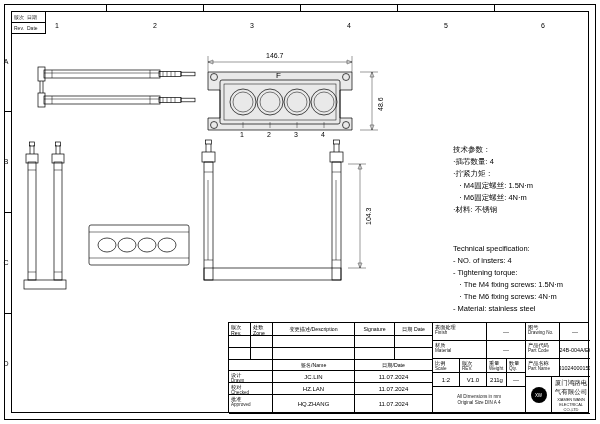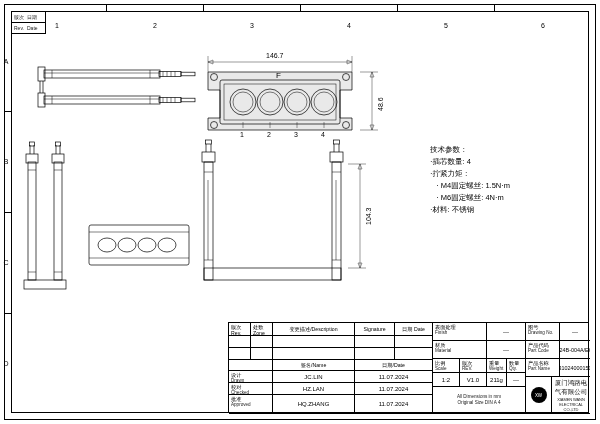--- a/index.html
+++ b/index.html
@@ -59,20 +59,21 @@
   .ln{stroke:#000;fill:none;stroke-width:0.7;}
   .ln-t{stroke:#000;fill:none;stroke-width:0.5;}
   .hatchbg{fill:#e9e9e9;stroke:#000;stroke-width:0.7;}
   .dim{stroke:#000;fill:none;stroke-width:0.4;}
   .dimtxt{font-family:"Liberation Sans",sans-serif;font-size:7px;fill:#000;}
 
   
   .spec{
     position:absolute;font-size:7.5px;line-height:12px;color:#000;
     white-space:pre;
+    margin-left:23px;
   }
   .spec-cn{left:430px;top:144px;}
   .spec-en{left:430px;top:243px;}
 
   
   .tb{
     position:absolute;left:228px;top:322px;width:361px;height:91px;
     border-top:1px solid #000;border-left:1px solid #000;
     box-sizing:border-box;
   }
@@ -243,20 +244,26 @@
       <text class="dimtxt" x="352" y="80" transform="rotate(-90 357 80)">104.3</text>
     </svg>
   </div>
 
   <div class="spec spec-cn">技术参数：
 ·插芯数量: 4
 ·拧紧力矩：
    · M4固定螺丝: 1.5N·m
    · M6固定螺丝: 4N·m
 ·材料: 不锈钢</div>
+  <div class="spec spec-en">Technical specification:
+- NO. of insters: 4
+- Tightening torque:
+   · The M4 fixing screws: 1.5N·m
+   · The M6 fixing screws: 4N·m
+- Material: stainless steel</div>
 
   <div class="tb">
 
     <div class="tbcell" style="left:0;top:0;width:22px;height:13px;">
         <span class="cn">版次
 Rev.</span>
       </div>
     <div class="tbcell" style="left:22px;top:0;width:22px;height:13px;">
         <span class="cn">处数
 Zone</span>

